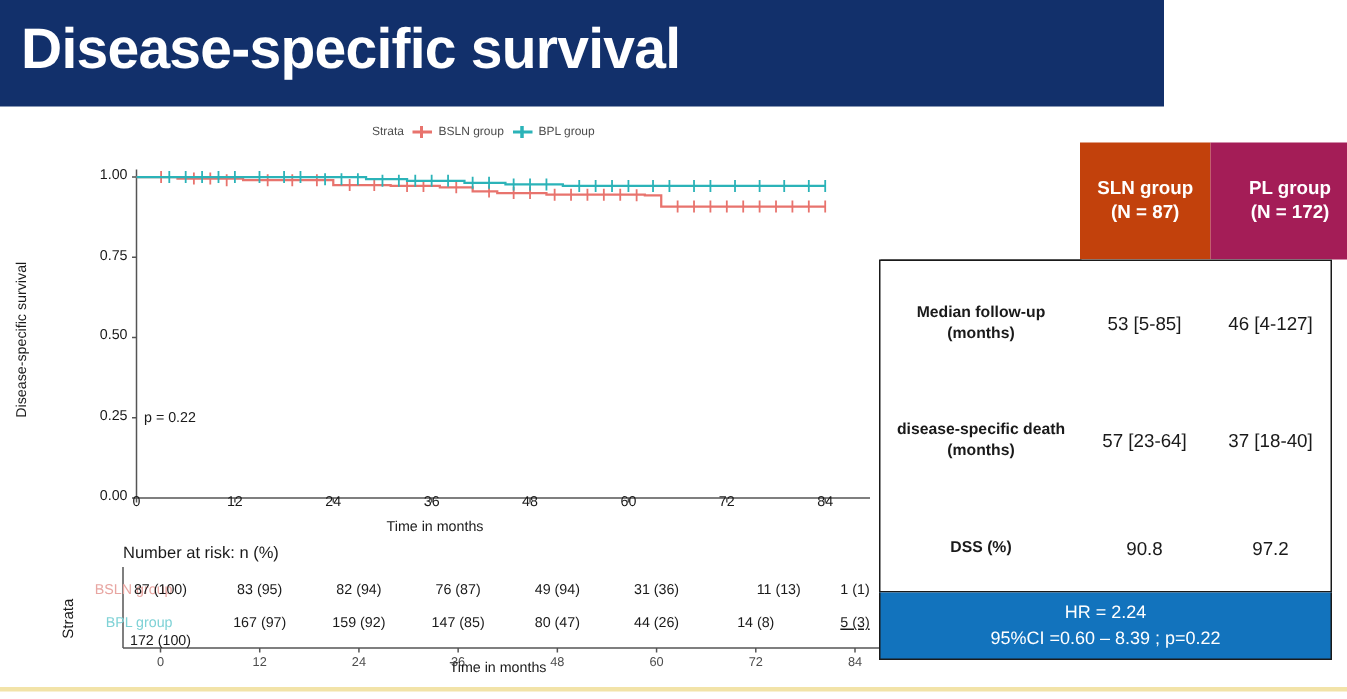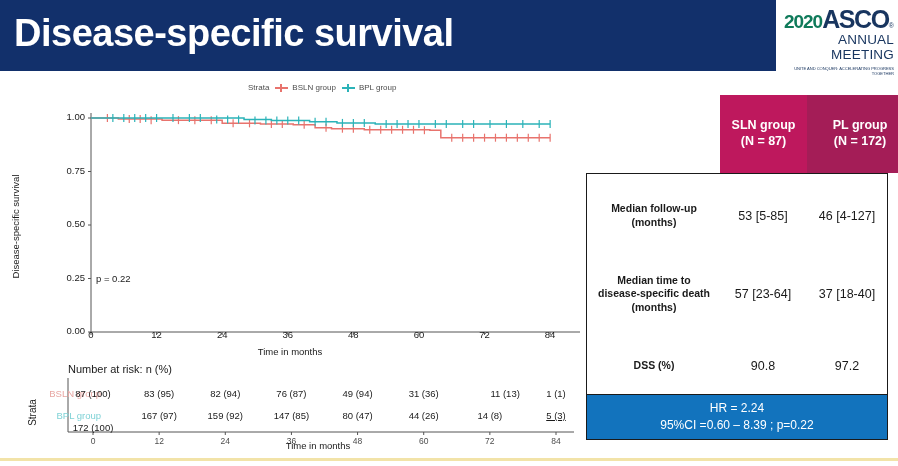--- a/index.html
+++ b/index.html
@@ -44,21 +44,21 @@
          text-align:right;width:34px;}
   #axes{position:absolute;left:0;top:0;width:580px;height:378px;}
 
   #xlabel{position:absolute;left:0;top:275px;width:580px;text-align:center;
           font-size:9.5px;color:#1a1a1a;}
   .xtick{position:absolute;top:258px;font-size:9.5px;color:#1a1a1a;
          text-align:center;width:30px;}
   #pval{position:absolute;left:96px;top:202px;font-size:9.5px;color:#1a1a1a;}
 
   
-  #risk{position:absolute;left:2px;top:360px;width:580px;height:106px;padding-left:36px;}
+  #risk{position:absolute;left:16px;top:360px;width:580px;height:106px;padding-left:36px;}
   #risk-title{position:absolute;left:66px;top:3px;font-size:11px;color:#1a1a1a;}
   #risk-strata{position:absolute;left:2px;top:47px;width:56px;
         transform:rotate(-90deg);transform-origin:center;
         text-align:center;font-size:10px;color:#1a1a1a;}
   .risk-rowlabel{position:absolute;right:0;width:80px;text-align:right;
         font-size:9.5px;white-space:nowrap;}
   .risk-cell{position:absolute;font-size:9.5px;color:#1a1a1a;
         text-align:center;width:60px;}
   .risk-xtick{position:absolute;font-size:8.5px;color:#4d4d4d;
         text-align:center;width:30px;}
@@ -98,31 +98,20 @@
 </style>
 </head>
 <body>
 
 <div id="slide">
 
   <div id="header">
     <div id="slide-title">Disease-specific survival</div>
   </div>
 
-  <div id="logo">
-    <div id="logo-inner">
-      <div class="logo-l1">
-        <span class="logo-year">2020</span>
-          <span class="logo-asco">ASCO</span>
-          <span class="logo-reg">®</span>
-      </div>
-      <div class="logo-l2">ANNUAL MEETING</div>
-      <div class="logo-l3">UNITE AND CONQUER: ACCELERATING PROGRESS TOGETHER</div>
-    </div>
-  </div>
 
   <div id="plot-panel">
 
     <div id="legend">
       <span>Strata</span>
       <span class="lg-item">
         <span class="lg-key" id="lgk0" style="background: rgb(232, 115, 109);"></span>
         <span>BSLN group</span>
       </span>
       <span class="lg-item">
@@ -278,21 +267,21 @@
         <div class="risk-xtick" style="left: 340.571px; top: 76px;">48</div>
         <div class="risk-xtick" style="left: 406.714px; top: 76px;">60</div>
         <div class="risk-xtick" style="left: 472.857px; top: 76px;">72</div>
         <div class="risk-xtick" style="left: 539px; top: 76px;">84</div>
       </div>
     <div id="risk-xlabel">Time in months</div>
   </div>
 
   <div id="summary">
     <div id="sum-headers">
-      <div class="sum-head" id="sum-head-sln" style="background: #be185d;">
+      <div class="sum-head" id="sum-head-sln" style="background: #c2410c;">
         <span>SLN group</span>
         <span>(N = 87)</span>
       </div>
       <div class="sum-head" id="sum-head-pl" style="background: rgb(164, 29, 87);">
         <span>PL group</span>
         <span>(N = 172)</span>
       </div>
     </div>
 
     <div id="sum-body">
@@ -302,21 +291,20 @@
         <div class="sum-rowlabel">
           <div>Median  follow-up</div>
           <div>(months)</div>
         </div>
         <div class="sum-val">53 [5-85]</div>
         <div class="sum-val">46 [4-127]</div>
       </div>
 
       <div class="sum-row" style="top:90px;height:60px;">
         <div class="sum-rowlabel">
-          <div>Median  time to</div>
           <div>disease-specific  death</div>
           <div>(months)</div>
         </div>
         <div class="sum-val">57 [23-64]</div>
         <div class="sum-val">37 [18-40]</div>
       </div>
 
       <div class="sum-row" style="top:172px;height:40px;">
         <div class="sum-rowlabel">DSS (%)</div>
         <div class="sum-val">90.8</div>

